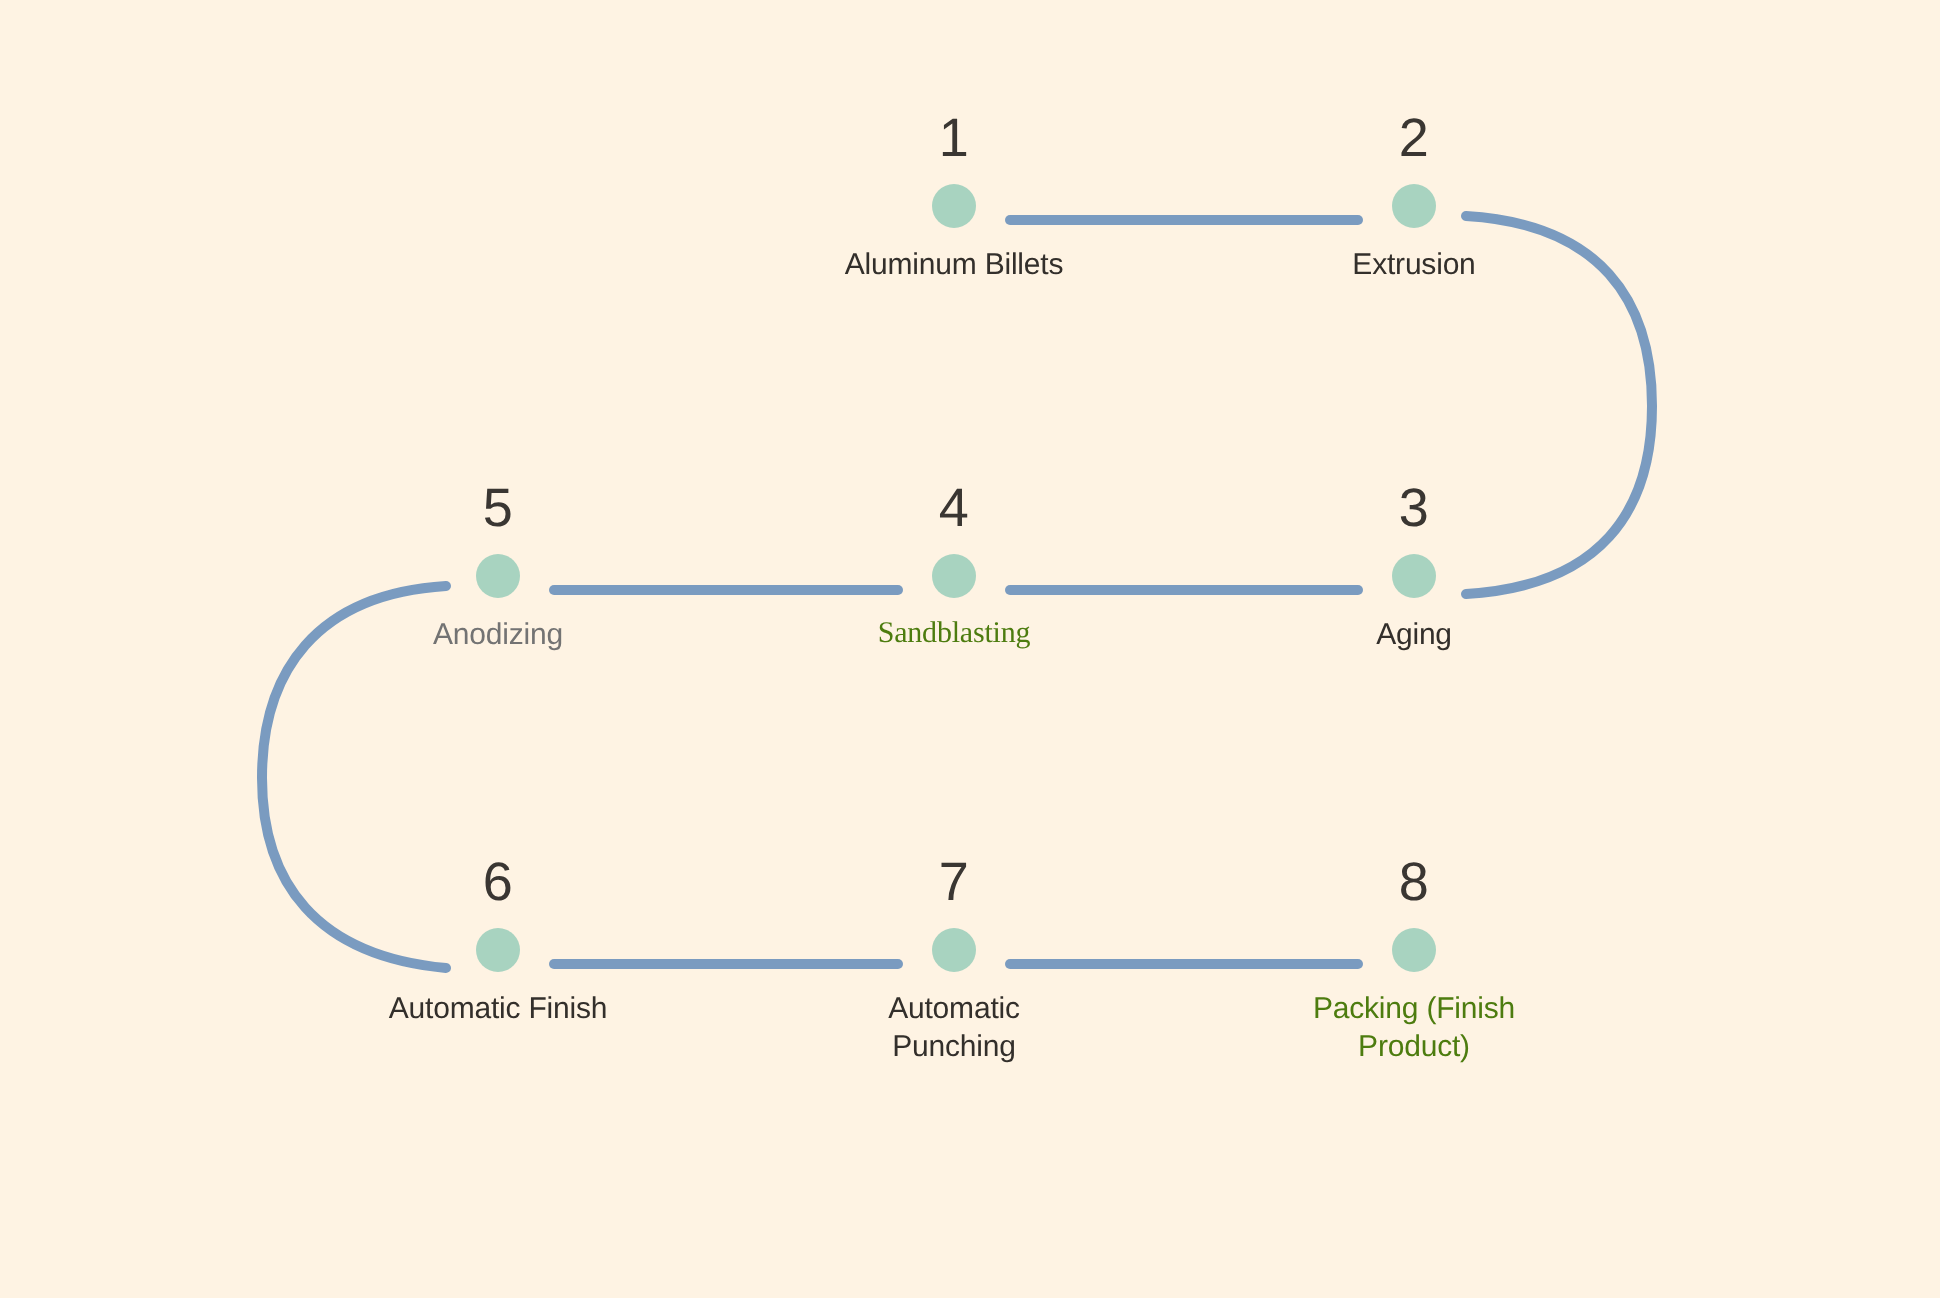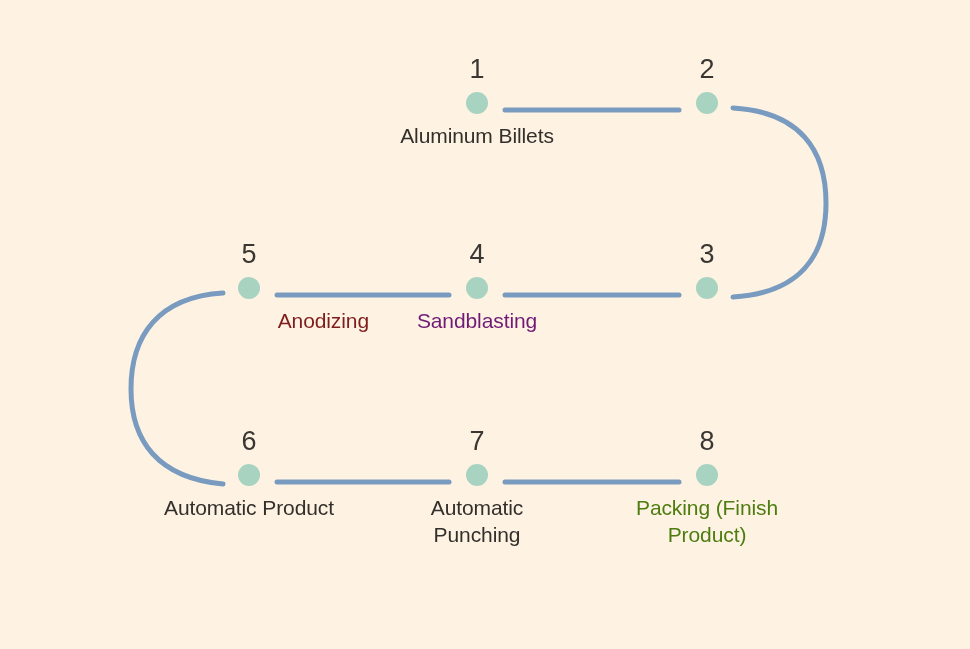--- a/index.html
+++ b/index.html
@@ -53,21 +53,21 @@
   }
   .node-dot {
     width: 22px;
     height: 22px;
     border-radius: 50%;
     background: #A8D3C0;
     margin: 9px auto 0 auto;
   }
   .node-label {
     margin-top: 9px;
-    font-size: 21px;
+    font-size: 15px;
     line-height: 1.28;
     color: #332F2B;
     font-weight: 400;
     letter-spacing: -0.1px;
     white-space: pre-line;
   }
 </style>
 </head>
 <body style="background: rgb(254, 243, 227);">
 
@@ -88,43 +88,45 @@
   <div class="node-layer">
     <div class="node" style="left:477px; top:56px;">
       <div class="node-number">1</div>
       <div class="node-dot" style="background: rgb(168, 211, 192);"></div>
       <div class="node-label" style="color: rgb(51, 47, 43);">Aluminum Billets</div>
     </div>
 
     <div class="node" style="left:707px; top:56px;">
       <div class="node-number">2</div>
       <div class="node-dot" style="background: rgb(168, 211, 192);"></div>
+      <div class="node-label" style="color: rgb(51, 47, 43);">Extrusion</div>
     </div>
 
     <div class="node" style="left:707px; top:241px;">
       <div class="node-number">3</div>
       <div class="node-dot" style="background: rgb(168, 211, 192);"></div>
+      <div class="node-label" style="color: rgb(51, 47, 43);">Aging</div>
     </div>
 
     <div class="node" style="left:477px; top:241px;">
       <div class="node-number">4</div>
       <div class="node-dot" style="background: rgb(168, 211, 192);"></div>
-      <div class="node-label" style="color: #701a75;">Sandblasting</div>
+      <div class="node-label" style="color: #4d7c0f; font-family: Liberation Serif, serif;">Sandblasting</div>
     </div>
 
     <div class="node" style="left:249px; top:241px;">
       <div class="node-number">5</div>
       <div class="node-dot" style="background: rgb(168, 211, 192);"></div>
-      <div class="node-label" style="color: #7f1d1d; text-align: right;">Anodizing</div>
+      <div class="node-label" style="color: #737373;">Anodizing</div>
     </div>
 
     <div class="node" style="left:249px; top:428px;">
       <div class="node-number">6</div>
       <div class="node-dot" style="background: rgb(168, 211, 192);"></div>
-      <div class="node-label" style="color: rgb(51, 47, 43);">Automatic Product</div>
+      <div class="node-label" style="color: rgb(51, 47, 43);">Automatic Finish</div>
     </div>
 
     <div class="node" style="left:477px; top:428px;">
       <div class="node-number">7</div>
       <div class="node-dot" style="background: rgb(168, 211, 192);"></div>
       <div class="node-label" style="color: rgb(51, 47, 43); text-align: center;">Automatic
 Punching</div>
     </div>
 
     <div class="node" style="left:707px; top:428px;">

